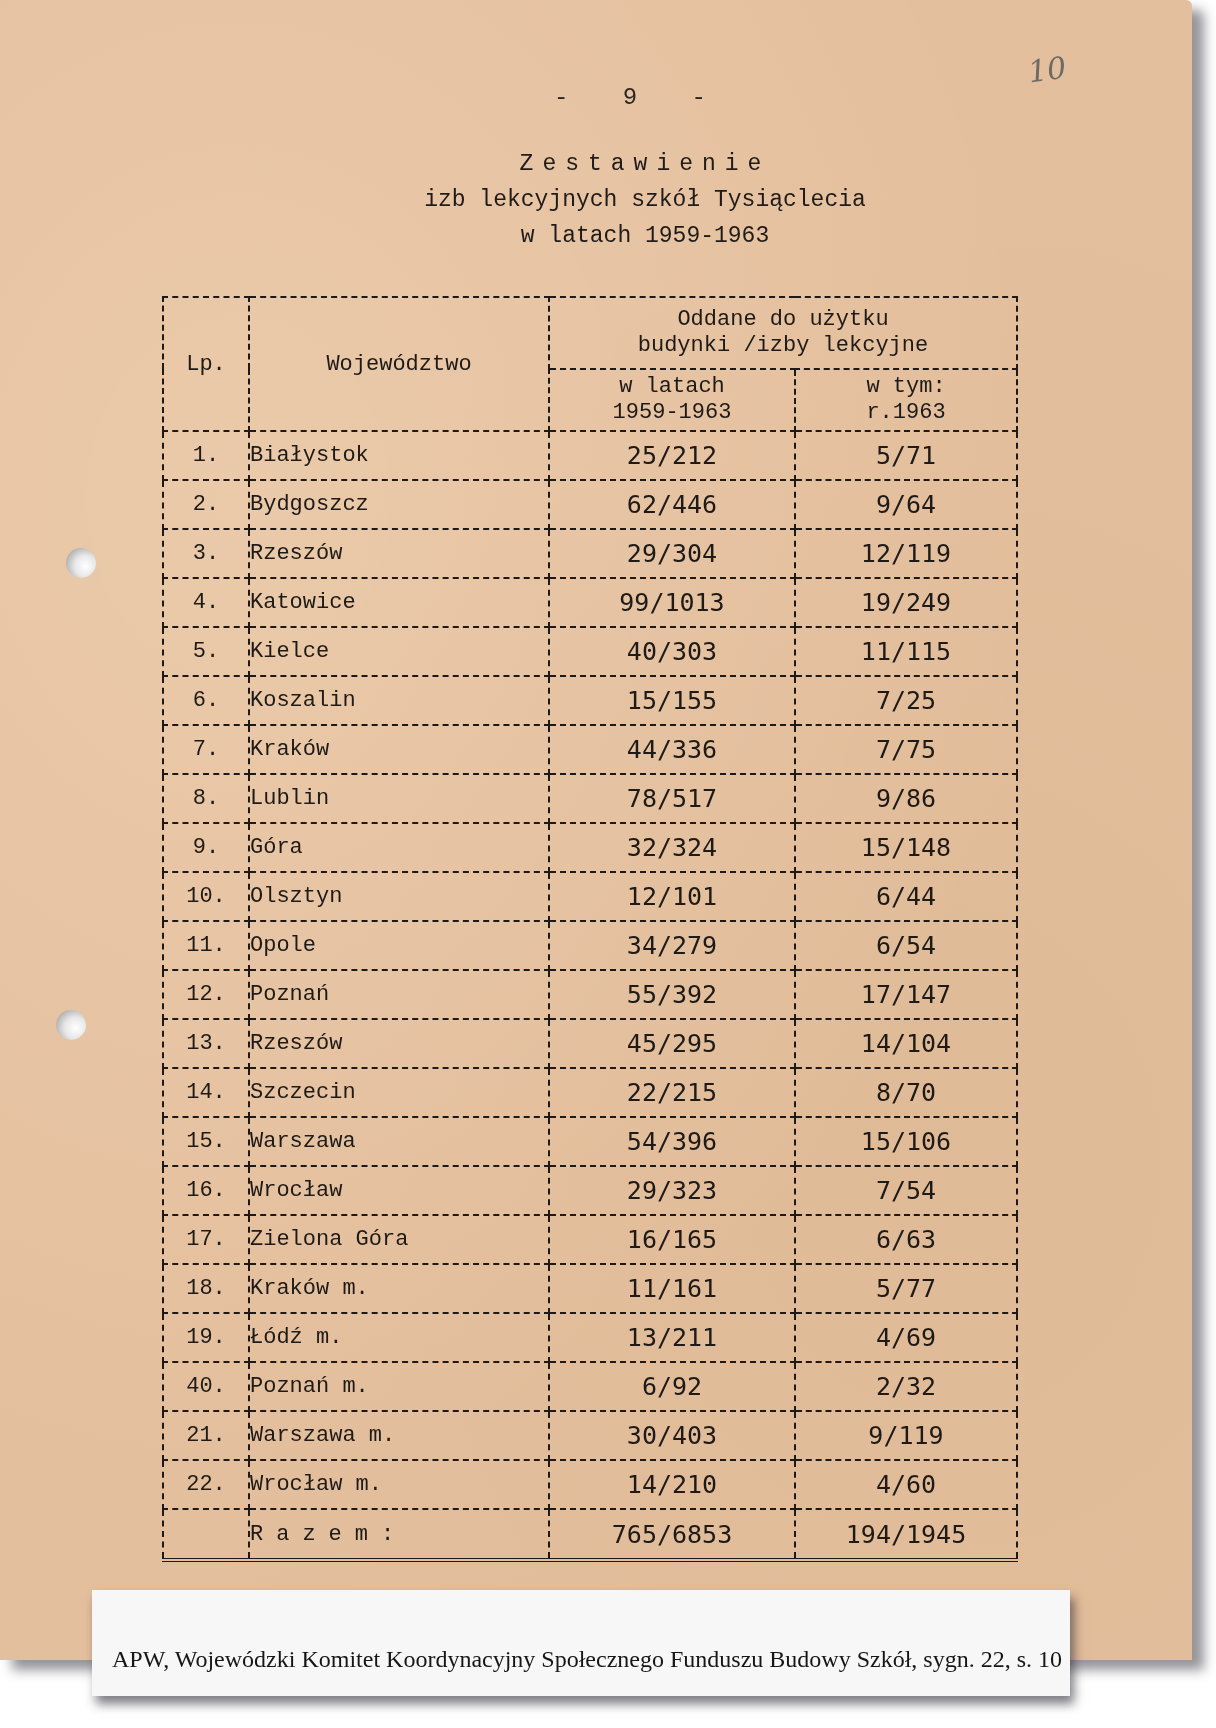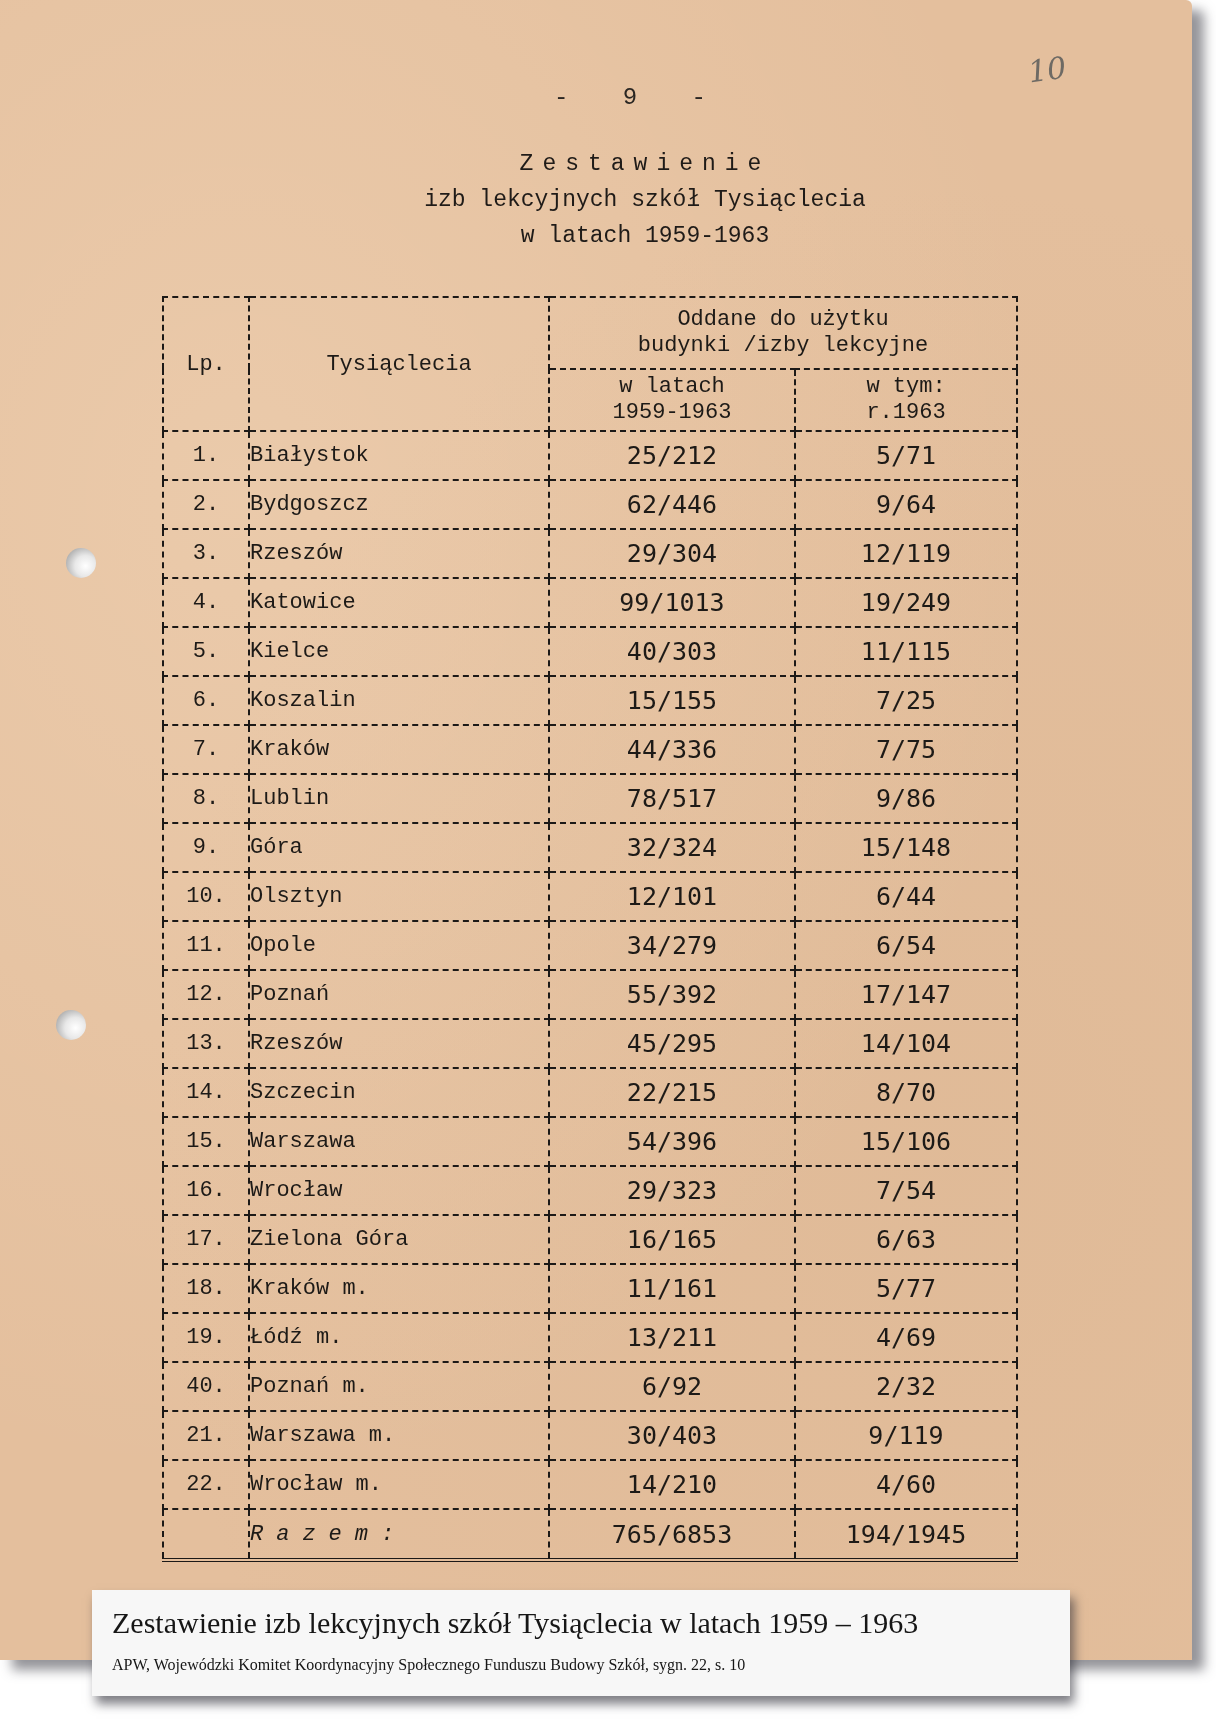--- a/index.html
+++ b/index.html
@@ -78,40 +78,40 @@
   .col-a { width: 246px; }
   .col-b { width: 222px; }
   .hdr-top { height: 72px; }
   .hdr-sub { height: 62px; }
   .hdr-sep td { border-top: 4px double #1c1917; }
   tr.row td { height: 47px; }
   td.lp { text-align: center; }
   td.woj { text-align: left; padding-left: 16px; margin-left: 8px; }
   td.num { text-align: center; font-family: "DejaVu Sans Mono", monospace; font-size: 25px; }
   tr.total td { height: 48px; border-bottom: 4px double #1c1917; }
-  .razem { letter-spacing: 13px; font-style: italic; }
+  .razem { letter-spacing: 13px; }
   .hdr-text { line-height: 26px; }
 
   
   .caption {
     position: absolute;
     left: 92px; top: 1590px;
     width: 978px; height: 106px;
     background: #f7f7f7;
     box-shadow: 4px 8px 10px rgba(40,40,50,0.6);
     font-family: "Liberation Serif", "DejaVu Serif", serif;
     color: #161616;
   }
   .caption-title {
     position: absolute; left: 20px; top: 16px;
     font-size: 30px;
   }
   .caption-source {
-    position: absolute; left: 20px; top: 66px;
-    font-size: 16px;
+    position: absolute; left: 20px; top: 56px;
+    font-size: 24px;
   }
 </style>
 </head>
 <body>
 
 <div class="paper">
   <div class="hole" style="left:66px; top:548px;"></div>
   <div class="hole" style="left:56px; top:1010px;"></div>
 
   <div class="page-number">- 9 -</div>
@@ -127,21 +127,21 @@
     <table class="doc">
       <colgroup>
         <col class="col-lp">
           <col class="col-woj">
           <col class="col-a">
           <col class="col-b">
       </colgroup>
       <thead>
         <tr class="hdr-top">
           <th rowspan="2">Lp.</th>
-          <th rowspan="2">Tysiąclecia</th>
+          <th rowspan="2">Województwo</th>
           <th colspan="2" class="hdr-text">
             <div>Oddane do użytku</div>
             <div>budynki /izby lekcyjne</div>
           </th>
         </tr>
         <tr class="hdr-sub">
           <th class="hdr-text">
             <div>w latach</div>
             <div>1959-1963</div>
           </th>
@@ -289,15 +289,14 @@
             <td class="woj razem">Razem:</td>
             <td class="num">765/6853</td>
             <td class="num">194/1945</td>
           </tr>
         </tbody>
     </table>
   </div>
 </div>
 
 <div class="caption">
-  <div class="caption-title">Zestawienie izb lekcyjnych szkół Tysiąclecia w latach 1959 – 1963</div>
   <div class="caption-source">APW, Wojewódzki Komitet Koordynacyjny Społecznego Funduszu Budowy Szkół, sygn. 22, s. 10</div>
 </div>
 
 </body></html>

